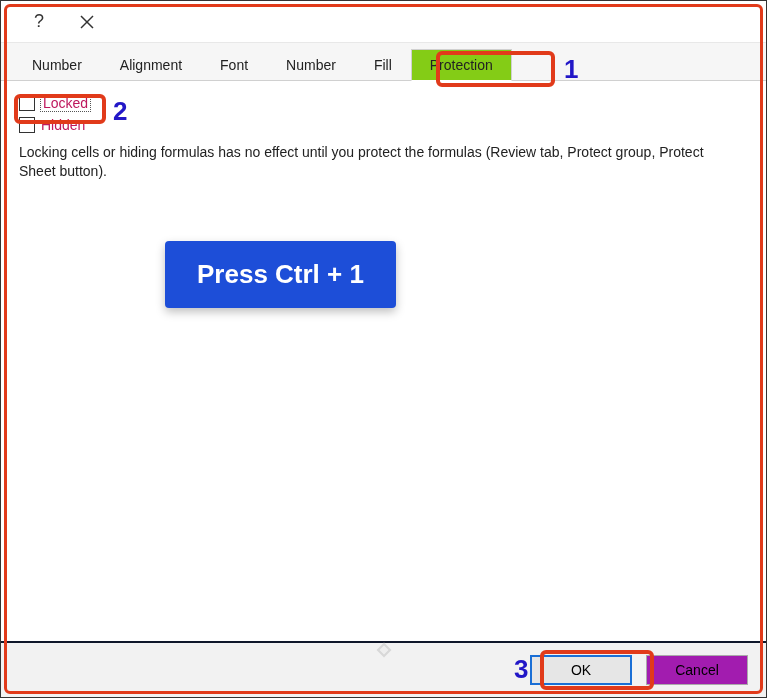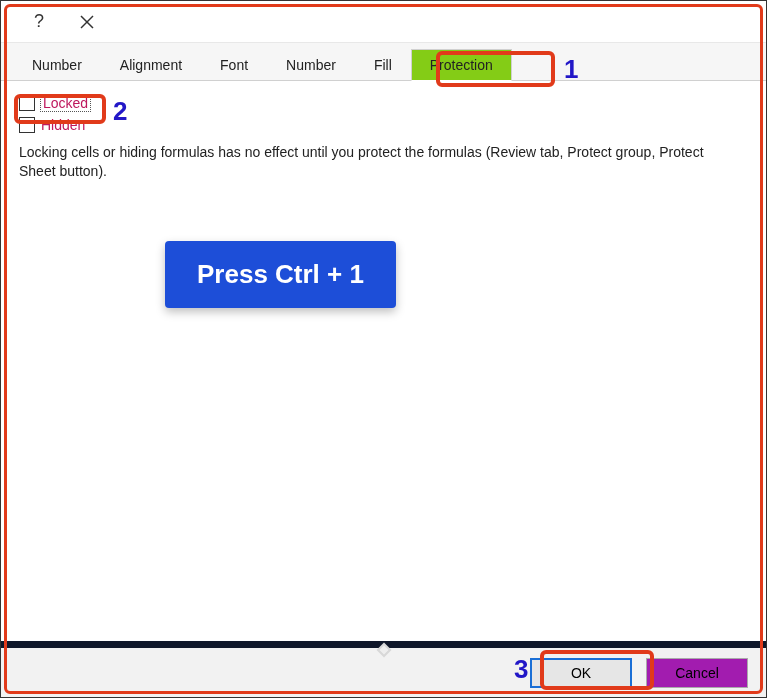--- a/index.html
+++ b/index.html
@@ -128,21 +128,21 @@
 
     .footer {
       position: absolute;
       bottom: 0; left: 0; right: 0;
       height: 56px;
       background: #f2f2f2;
       display: flex;
       align-items: center;
       justify-content: flex-end;
       padding: 0 18px;
-      border-top: 7px solid #0f172a;
+      border-top: 2px solid #0f172a;
     }
     .dlg-btn {
       width: 102px;
       height: 30px;
       margin-left: 14px;
       font-size: 14px;
       border: 1px solid #aaa;
       background: #a21caf;
       cursor: pointer;
     }

